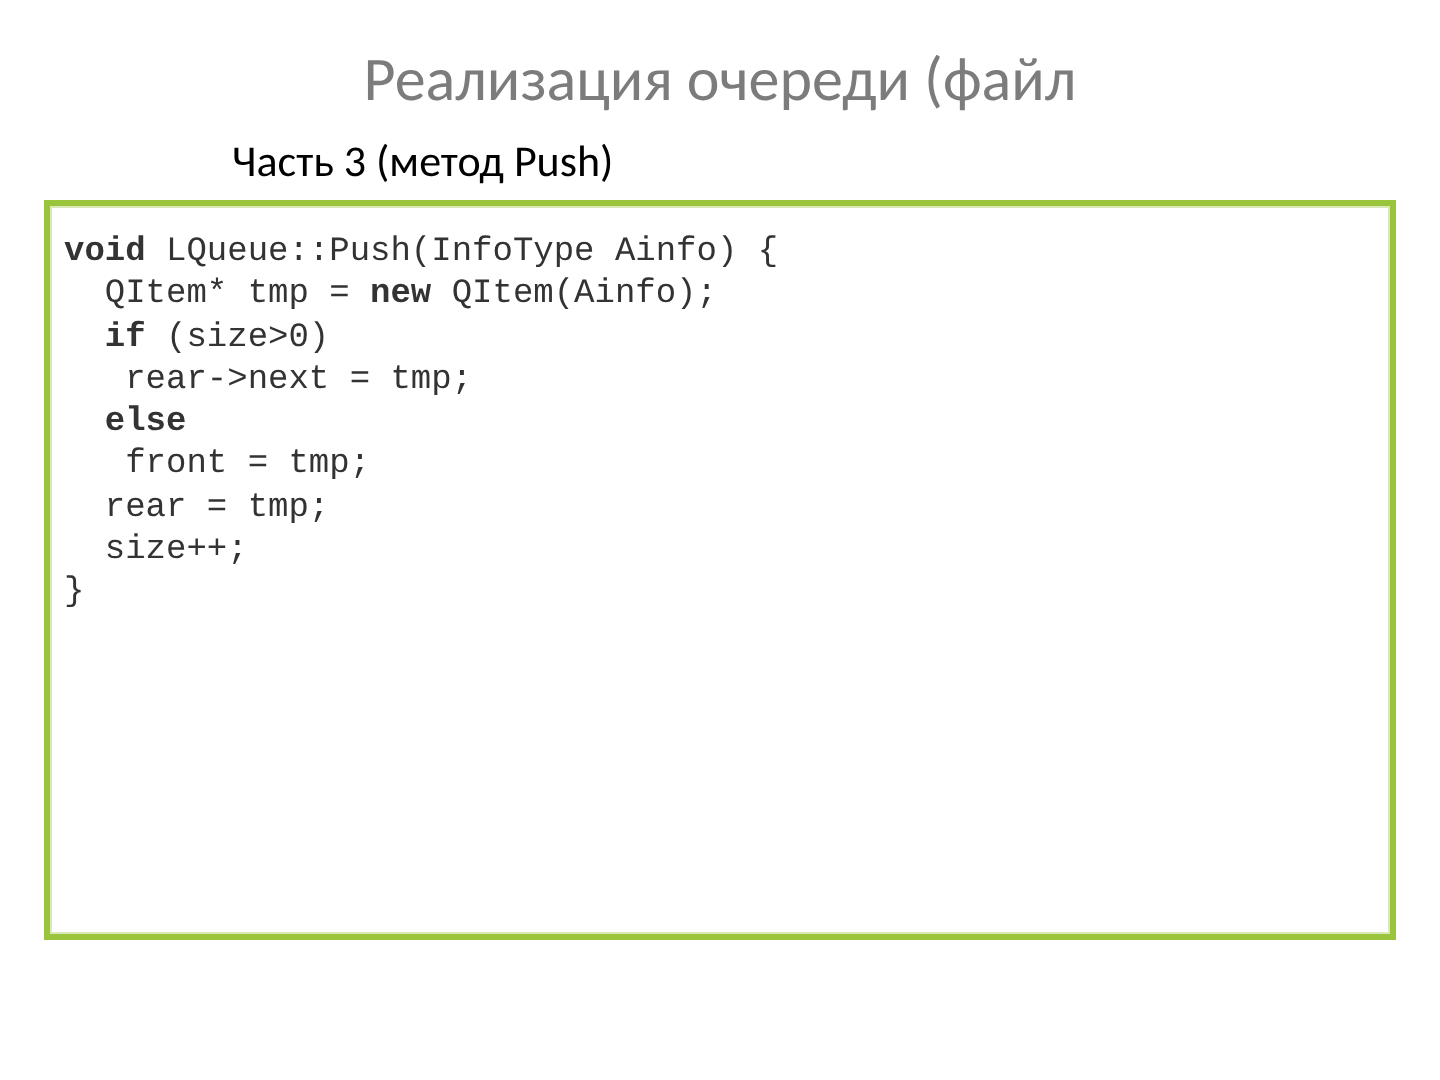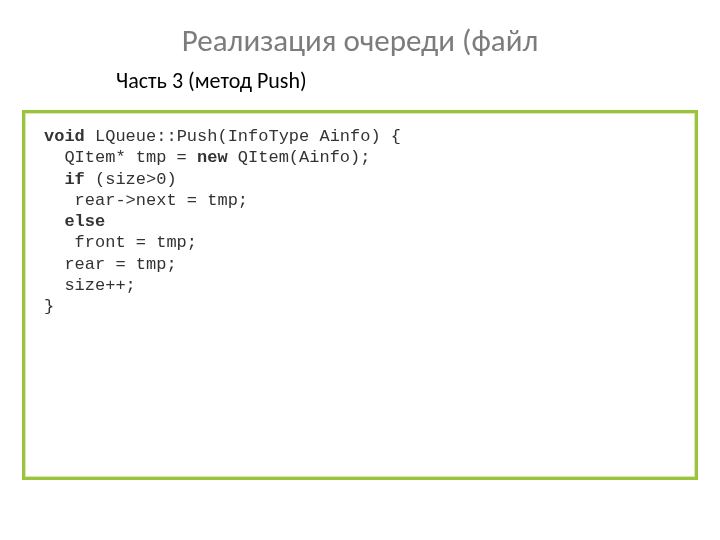--- a/index.html
+++ b/index.html
@@ -22,36 +22,36 @@
     text-align: center;
     color: #7c7c7c;
     font-size: 31px;
     font-weight: 400;
     line-height: 1.2;
     padding: 22px 40px 6px 40px;
   }
   .subtitle {
     font-size: 22px;
     color: #000;
-    padding: 2px 0 16px 116px;
+    padding: 2px 0 6px 116px;
   }
   .code-outer {
     margin: 0 22px 0 22px;
     border: 3px solid #9ac43c;
     box-sizing: border-box;
     height: 370px;
     position: relative;
   }
   .code-mid {
     border: 1px solid #d9e8b6;
     height: 100%;
     box-sizing: border-box;
   }
   .code-inner {
-    padding: 12px 18px;
+    padding: 12px 6px;
     font-family: "Courier New", Courier, monospace;
     font-size: 17px;
     line-height: 1.25;
     color: #333;
     white-space: pre;
   }
   .kw { font-weight: bold; }
 </style>
 </head>
 <body>

